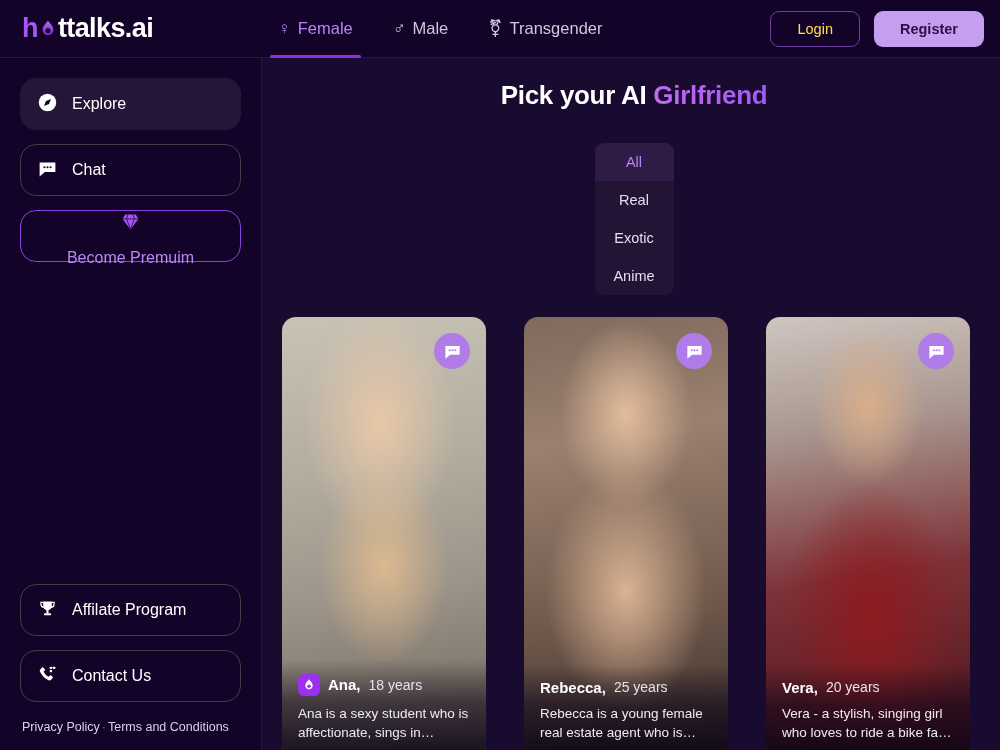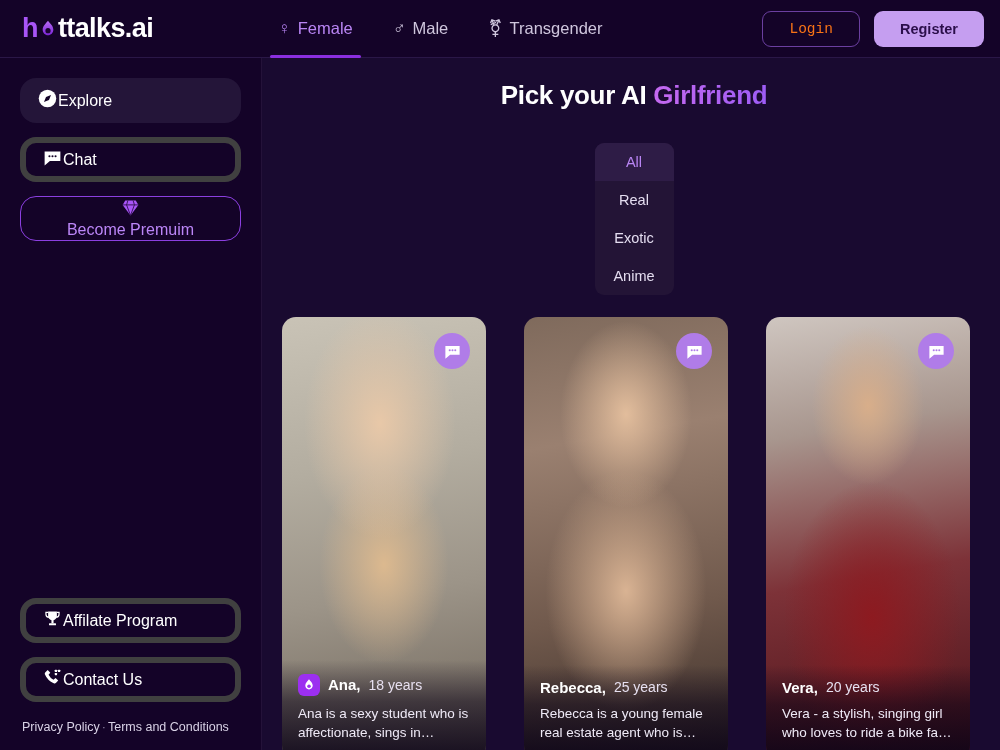--- a/index.html
+++ b/index.html
@@ -96,23 +96,23 @@
     display: flex;
     align-items: center;
     gap: 14px;
     padding-right: 16px;
   }
   .btn-login {
     padding: 9px 26px;
     border-radius: 9px;
     border: 1px solid #6b3fa0;
     background: transparent;
-    color: #f97316;
+    color: #fde047;
     font-size: 14.5px;
-    font-family: Liberation Mono, monospace;
+    font-family: Liberation Sans, sans-serif;
     cursor: pointer;
   }
   .btn-register {
     padding: 10px 26px;
     border-radius: 9px;
     border: none;
     background: #c59ef0;
     color: #2b0f4a;
     font-size: 14.5px;
     font-weight: 600;
@@ -133,31 +133,32 @@
     min-width: 262px;
     background: #140328;
     border-right: 1px solid #241239;
     display: flex;
     flex-direction: column;
     padding: 20px 20px 10px 20px;
   }
   .side-item {
     display: flex;
     align-items: center;
-    height: 45px;
+    gap: 14px;
+    height: 52px;
     padding: 0 16px;
     border-radius: 16px;
     margin-bottom: 14px;
     color: #ffffff;
     font-size: 16px;
     cursor: pointer;
     border: 1px solid transparent;
   }
   .side-item.filled { background: #241539; }
-  .side-item.outlined { border: 6px solid #404040; text-align: right; }
+  .side-item.outlined { border: 1px solid #404040; text-align: right; }
   .side-item.premium {
     border: 1px solid #8b3fe0;
     color: #bb86f7;
     flex-direction: column;
   }
   .side-item .slabel { line-height: 1; }
 
   .sidebar-spacer { flex: 1; }
 
   .sidebar-footer { padding-bottom: 6px; }

